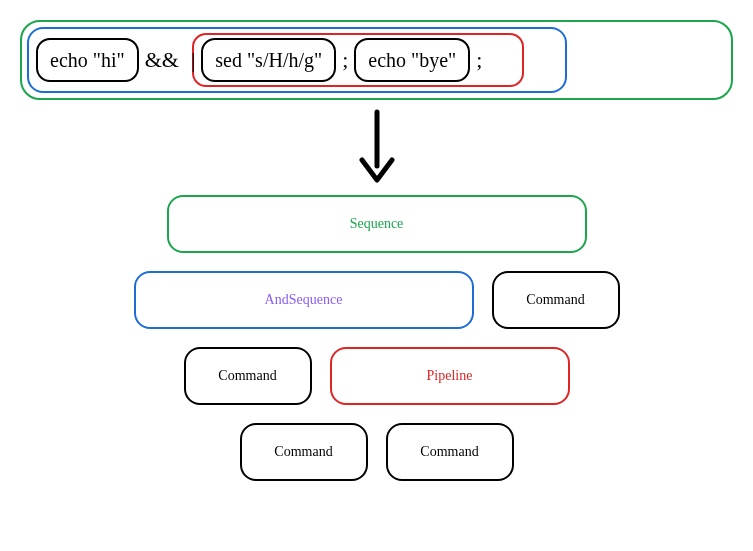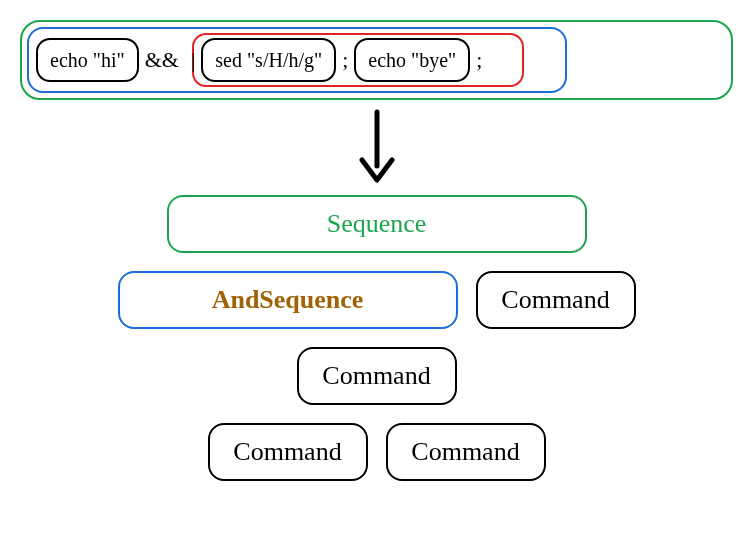--- a/index.html
+++ b/index.html
@@ -83,30 +83,30 @@
     gap: 18px;
     margin-bottom: 18px;
   }
   .node {
     border: 2.5px solid #000;
     border-radius: 16px;
     height: 58px;
     display: flex;
     align-items: center;
     justify-content: center;
-    font-size: 26px;
+    font-size: 14px;
     padding: 16px 20px;
     background: #fff;
   }
   .wide { width: 420px; }
   .mid { width: 340px; }
   .nar { width: 240px; }
-  .cmd { width: 160px; }
+  .cmd { width: 128px; }
   .green { border-color: #1ba64c; color: #1ba64c; }
-  .blue  { border-color: #1d6dd8; color: #a16207; font-weight: bold; }
+  .blue  { border-color: #1d6dd8; color: #8b5cf6; }
   .red   { border-color: #e02424; color: #e02424; }
 </style>
 </head>
 <body>
 
 <div class="top-wrap">
   <div class="outer-green"></div>
   <div class="outer-blue"></div>
   <div class="outer-red"></div>
 
@@ -132,20 +132,21 @@
     <div class="node wide green">Sequence</div>
   </div>
 
   <div class="row">
     <div class="node mid blue">AndSequence</div>
     <div class="node cmd">Command</div>
   </div>
 
   <div class="row">
     <div class="node cmd">Command</div>
+    <div class="node nar red">Pipeline</div>
   </div>
 
   <div class="row">
     <div class="node cmd">Command</div>
     <div class="node cmd">Command</div>
   </div>
 
 </div>
 
 </body></html>

